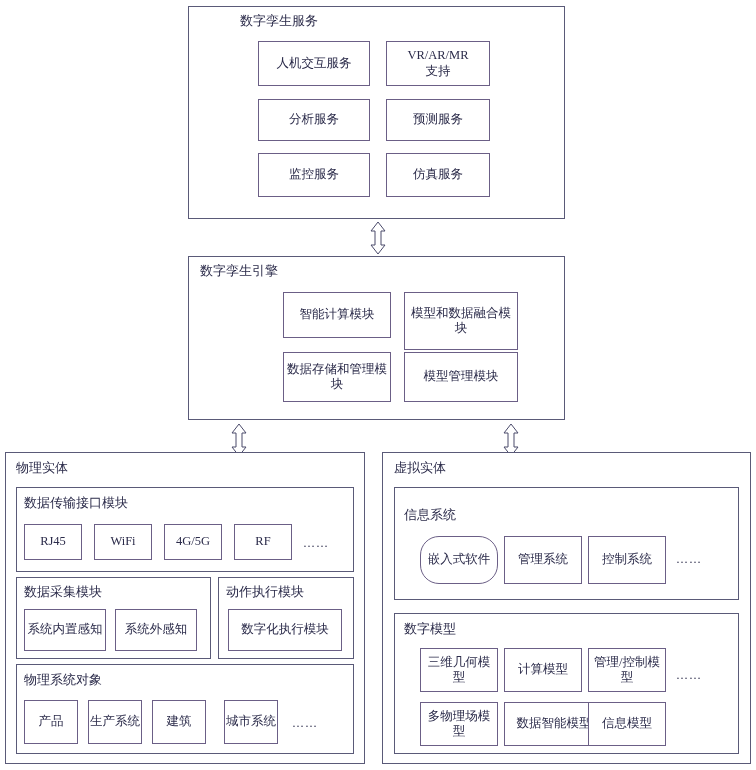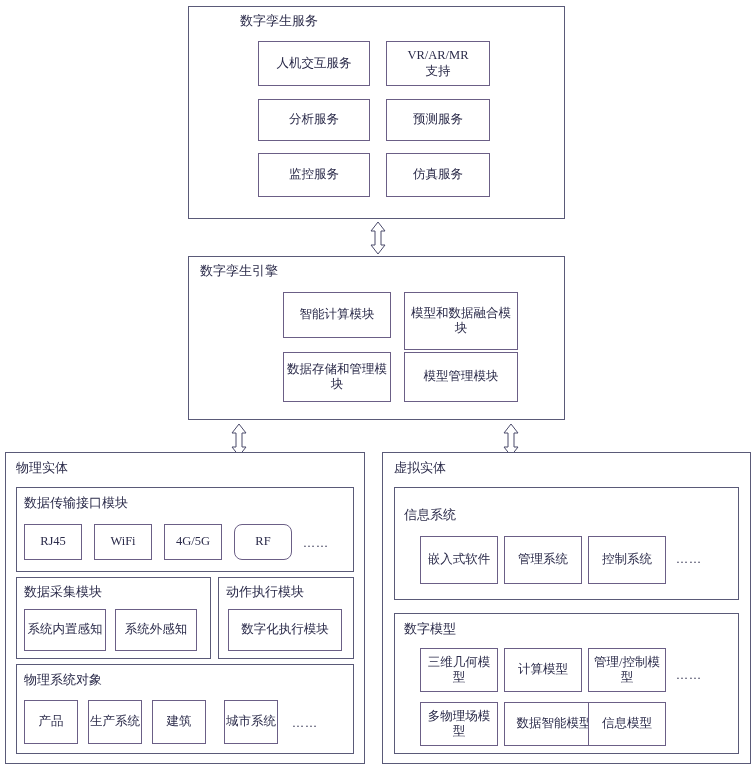--- a/index.html
+++ b/index.html
@@ -105,21 +105,21 @@
   </div>
 
   <div class="box" style="left:5px; top:452px; width:360px; height:312px;"></div>
   <div class="title" style="left:16px; top:459px;">物理实体</div>
 
   <div class="box" style="left:16px; top:487px; width:338px; height:85px;"></div>
   <div class="title" style="left:24px; top:494px;">数据传输接口模块</div>
   <div class="leaf" style="left:24px; top:524px; width:58px; height:36px;">RJ45</div>
   <div class="leaf" style="left:94px; top:524px; width:58px; height:36px;">WiFi</div>
   <div class="leaf" style="left:164px; top:524px; width:58px; height:36px;">4G/5G</div>
-  <div class="leaf" style="left:234px; top:524px; width:58px; height:36px;border-radius:8px;">RF</div>
+  <div class="leaf" style="left:234px; top:524px; width:58px; height:36px;">RF</div>
   <div class="dots" style="left:303px; top:536px;">……</div>
 
   <div class="box" style="left:16px; top:577px; width:195px; height:82px;"></div>
   <div class="title" style="left:24px; top:583px;">数据采集模块</div>
   <div class="leaf" style="left:24px; top:609px; width:82px; height:42px;">系统内置感知</div>
   <div class="leaf" style="left:115px; top:609px; width:82px; height:42px;">系统外感知</div>
 
   <div class="box" style="left:218px; top:577px; width:136px; height:82px;"></div>
   <div class="title" style="left:226px; top:583px;">动作执行模块</div>
   <div class="leaf" style="left:228px; top:609px; width:114px; height:42px;">数字化执行模块</div>
@@ -130,21 +130,21 @@
   <div class="leaf" style="left:88px; top:700px; width:54px; height:44px;">生产系统</div>
   <div class="leaf" style="left:152px; top:700px; width:54px; height:44px;">建筑</div>
   <div class="leaf" style="left:224px; top:700px; width:54px; height:44px;">城市系统</div>
   <div class="dots" style="left:292px; top:716px;">……</div>
 
   <div class="box" style="left:382px; top:452px; width:369px; height:312px;"></div>
   <div class="title" style="left:394px; top:459px;">虚拟实体</div>
 
   <div class="box" style="left:394px; top:487px; width:345px; height:113px;"></div>
   <div class="title" style="left:404px; top:506px;">信息系统</div>
-  <div class="leaf" style="left:420px; top:536px; width:78px; height:48px;">嵌入式软件</div>
+  <div class="leaf" style="left:420px; top:536px; width:78px; height:48px;border-radius:19px;">嵌入式软件</div>
   <div class="leaf" style="left:504px; top:536px; width:78px; height:48px;text-align:center;">管理系统</div>
   <div class="leaf" style="left:588px; top:536px; width:78px; height:48px;">控制系统</div>
   <div class="dots" style="left:676px; top:552px;">……</div>
 
   <div class="box" style="left:394px; top:613px; width:345px; height:141px;"></div>
   <div class="title" style="left:404px; top:620px;">数字模型</div>
   <div class="leaf" style="left:420px; top:648px; width:78px; height:44px;">三维几何模型</div>
   <div class="leaf" style="left:504px; top:648px; width:78px; height:44px;">计算模型</div>
   <div class="leaf" style="left:588px; top:648px; width:78px; height:44px;">管理/控制模型</div>
   <div class="leaf" style="left:420px; top:702px; width:78px; height:44px;">多物理场模型</div>

